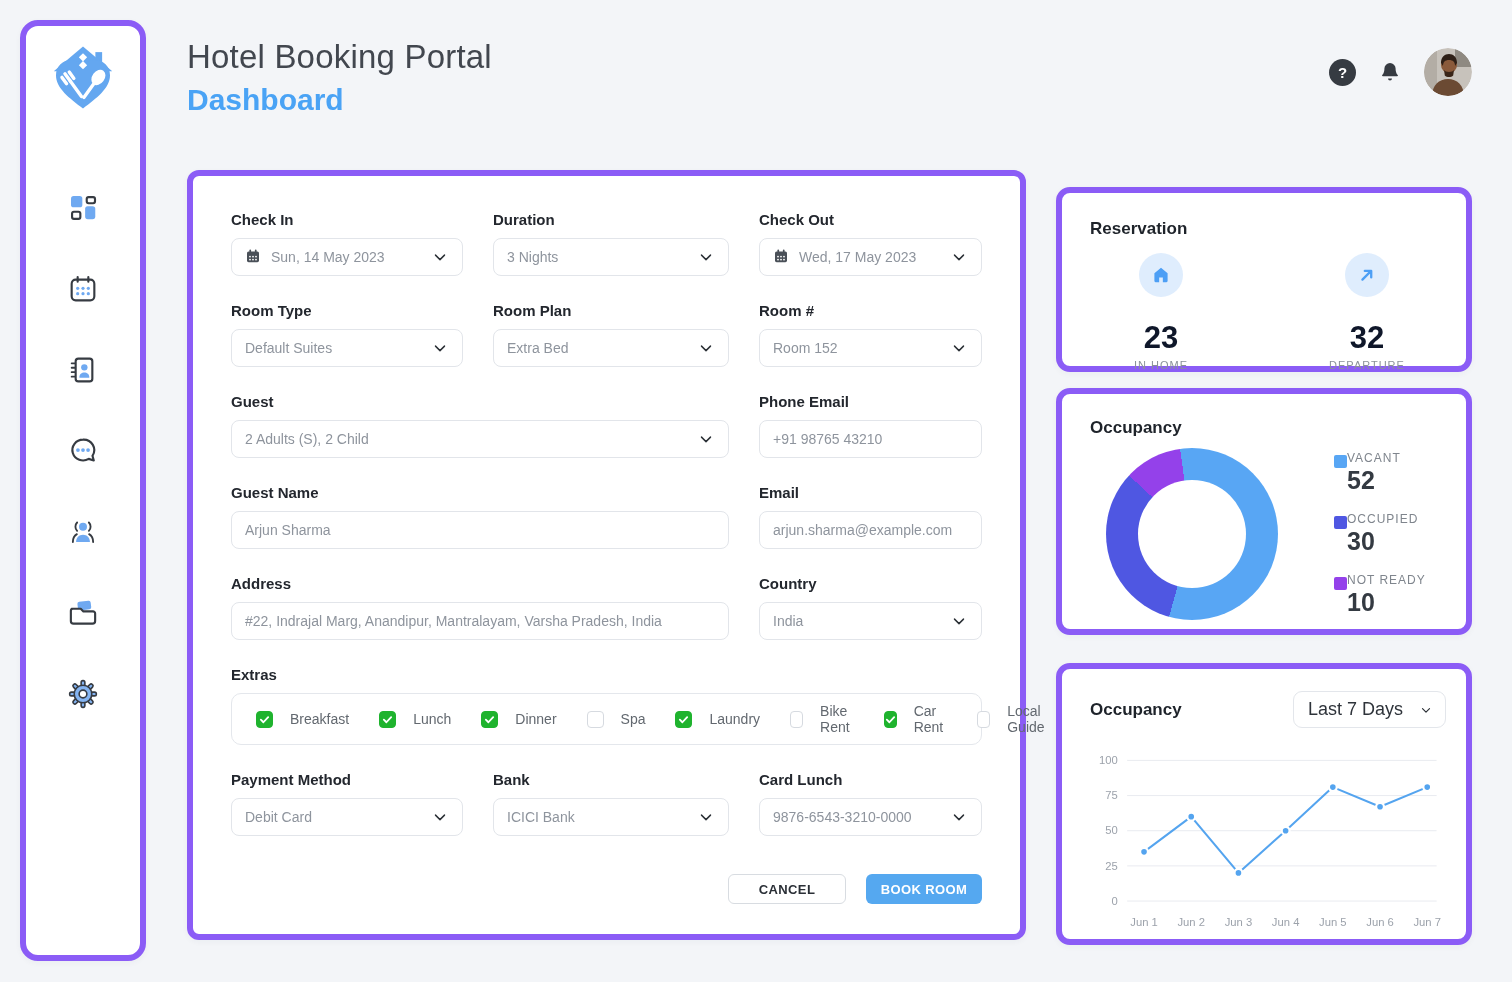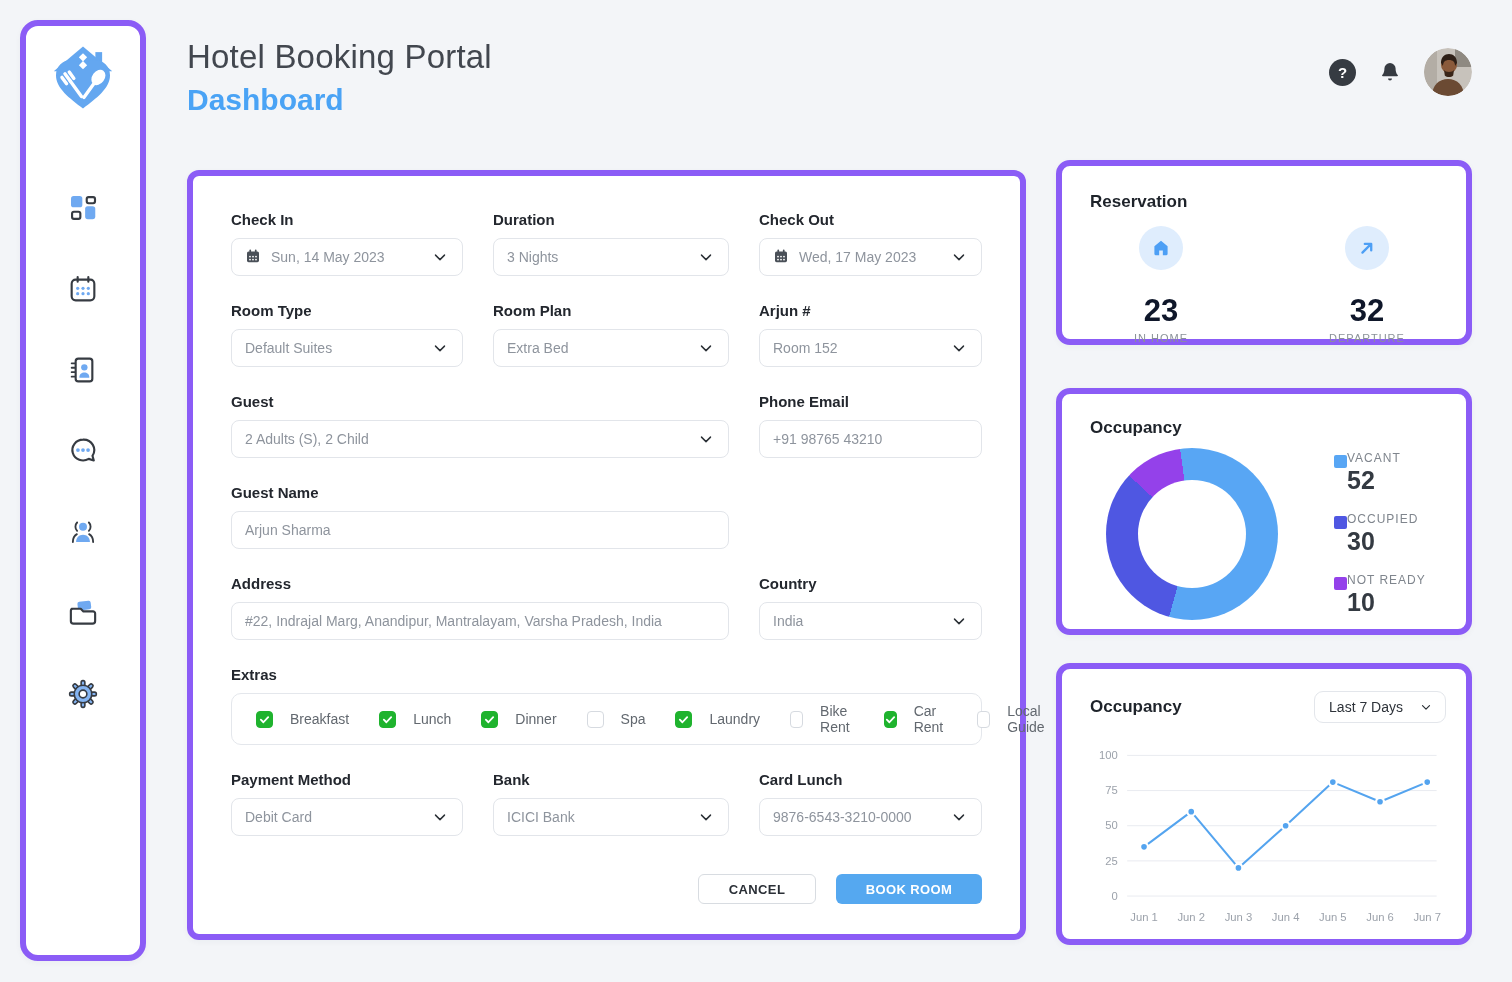--- a/index.html
+++ b/index.html
@@ -50,23 +50,23 @@
   .extra-option .cb { width:17px; height:17px; border-radius:4px; border:1.5px solid #D6DAE0;
     background:#fff; display:flex; align-items:center; justify-content:center; }
   .extra-option .cb svg { opacity:0; }
   .extra-option.checked .cb { background:#1FB32E; border-color:#1FB32E; }
   .extra-option.checked .cb svg { opacity:1; }
   .extra-option .extra-label { font-size:14px; color:#62686F; }
   .actions { display:flex; justify-content:flex-end; gap:20px; margin-top:12px; }
   .btn { height:30px; border-radius:6px; font-size:13px; font-weight:600; letter-spacing:.4px;
     cursor:pointer; font-family:inherit; }
   .btn-cancel { width:118px; background:#fff; border:1px solid #D8DCE1; color:#2A2F36; }
-  .btn-book { width:146px; background:#55A8F0; border:none; color:#fff; }
+  .btn-book { width:116px; background:#55A8F0; border:none; color:#fff; }
   
-  .res-card { left:1056px; top:160px; width:416px; height:185px; padding:26px 28px; }
+  .res-card { left:1056px; top:187px; width:416px; height:185px; padding:26px 28px; }
   .card h3 { font-size:17px; font-weight:700; color:#1E232A; }
   .stats { display:flex; justify-content:space-between; padding:0 16px; margin-top:14px; }
   .stat { display:flex; flex-direction:column; align-items:center; width:110px; }
   .stat-ic { width:44px; height:44px; border-radius:50%; background:#DFEDFD; display:flex;
     align-items:center; justify-content:center; }
   .stat-num { font-size:31px; font-weight:700; color:#0f172a; margin-top:23px; }
   .stat-lbl { font-size:11px; color:#8A9199; letter-spacing:1px; margin-top:3px; }
   
   .donut-card { left:1056px; top:388px; width:416px; height:247px; padding:24px 28px; }
   .donut-wrap { display:flex; align-items:center; margin-top:10px; }
@@ -75,21 +75,21 @@
     border-radius:50%; background:#fff; }
   .legend { margin-left:56px; display:flex; flex-direction:column; gap:17px; }
   .legend-row { display:flex; align-items:flex-start; }
   .sq { width:13px; height:13px; border-radius:2px; margin-top:4px; flex:none; }
   .lg-lbl { font-size:12px; color:#7F858D; letter-spacing:1px; }
   .lg-num { font-size:25px; font-weight:700; color:#343A42; margin-top:1px; }
   
   .trend-card { left:1056px; top:663px; width:416px; height:282px; padding:22px 20px 10px 22px; }
   .trend-head { display:flex; justify-content:space-between; align-items:center; padding-left:6px; }
   .range-btn { display:flex; align-items:center; gap:16px; border:1px solid #E3E6EB;
-    border-radius:9px; background:#fff; padding:7px 12px 7px 14px; font-size:14px; color:#2E333A;
+    border-radius:9px; background:#fff; padding:7px 12px 7px 14px; font-size:18px; color:#2E333A;
     cursor:pointer; font-family:inherit; }
   #trend-svg { width:100%; margin-top:8px; }
 </style>
 </head>
 <body>
 
 <aside class="card sidebar">
   <div class="logo">
     <svg viewBox="0 0 64 64">
       <rect x="43" y="9" width="6" height="12" fill="#64A7F0"></rect>
@@ -310,21 +310,21 @@
         <span class="val">Extra Bed</span>
         <span class="chev">
             <svg width="18" height="18" viewBox="0 0 24 24">
               <path d="M6 9.5 12 15.5 18 9.5" fill="none" stroke="#2B3036" stroke-width="1.9" stroke-linecap="round" stroke-linejoin="round"></path>
             </svg>
           </span>
       </div>
     </div>
 
     <div class="field col3">
-      <label>Arjun #</label>
+      <label>Room #</label>
       <div class="input select">
         <span class="val">Room 152</span>
         <span class="chev">
             <svg width="18" height="18" viewBox="0 0 24 24">
               <path d="M6 9.5 12 15.5 18 9.5" fill="none" stroke="#2B3036" stroke-width="1.9" stroke-linecap="round" stroke-linejoin="round"></path>
             </svg>
           </span>
       </div>
     </div>
 
@@ -347,20 +347,26 @@
       </div>
     </div>
 
     <div class="field sp2">
       <label>Guest Name</label>
       <div class="input">
         <input value="Arjun Sharma" style="">
       </div>
     </div>
 
+    <div class="field col3">
+      <label>Email</label>
+      <div class="input">
+        <input value="arjun.sharma@example.com" style="">
+      </div>
+    </div>
 
     <div class="field sp2">
       <label>Address</label>
       <div class="input">
         <input value="#22, Indrajal Marg, Anandipur, Mantralayam, Varsha Pradesh, India" style="">
       </div>
     </div>
 
     <div class="field col3">
       <label>Country</label>

